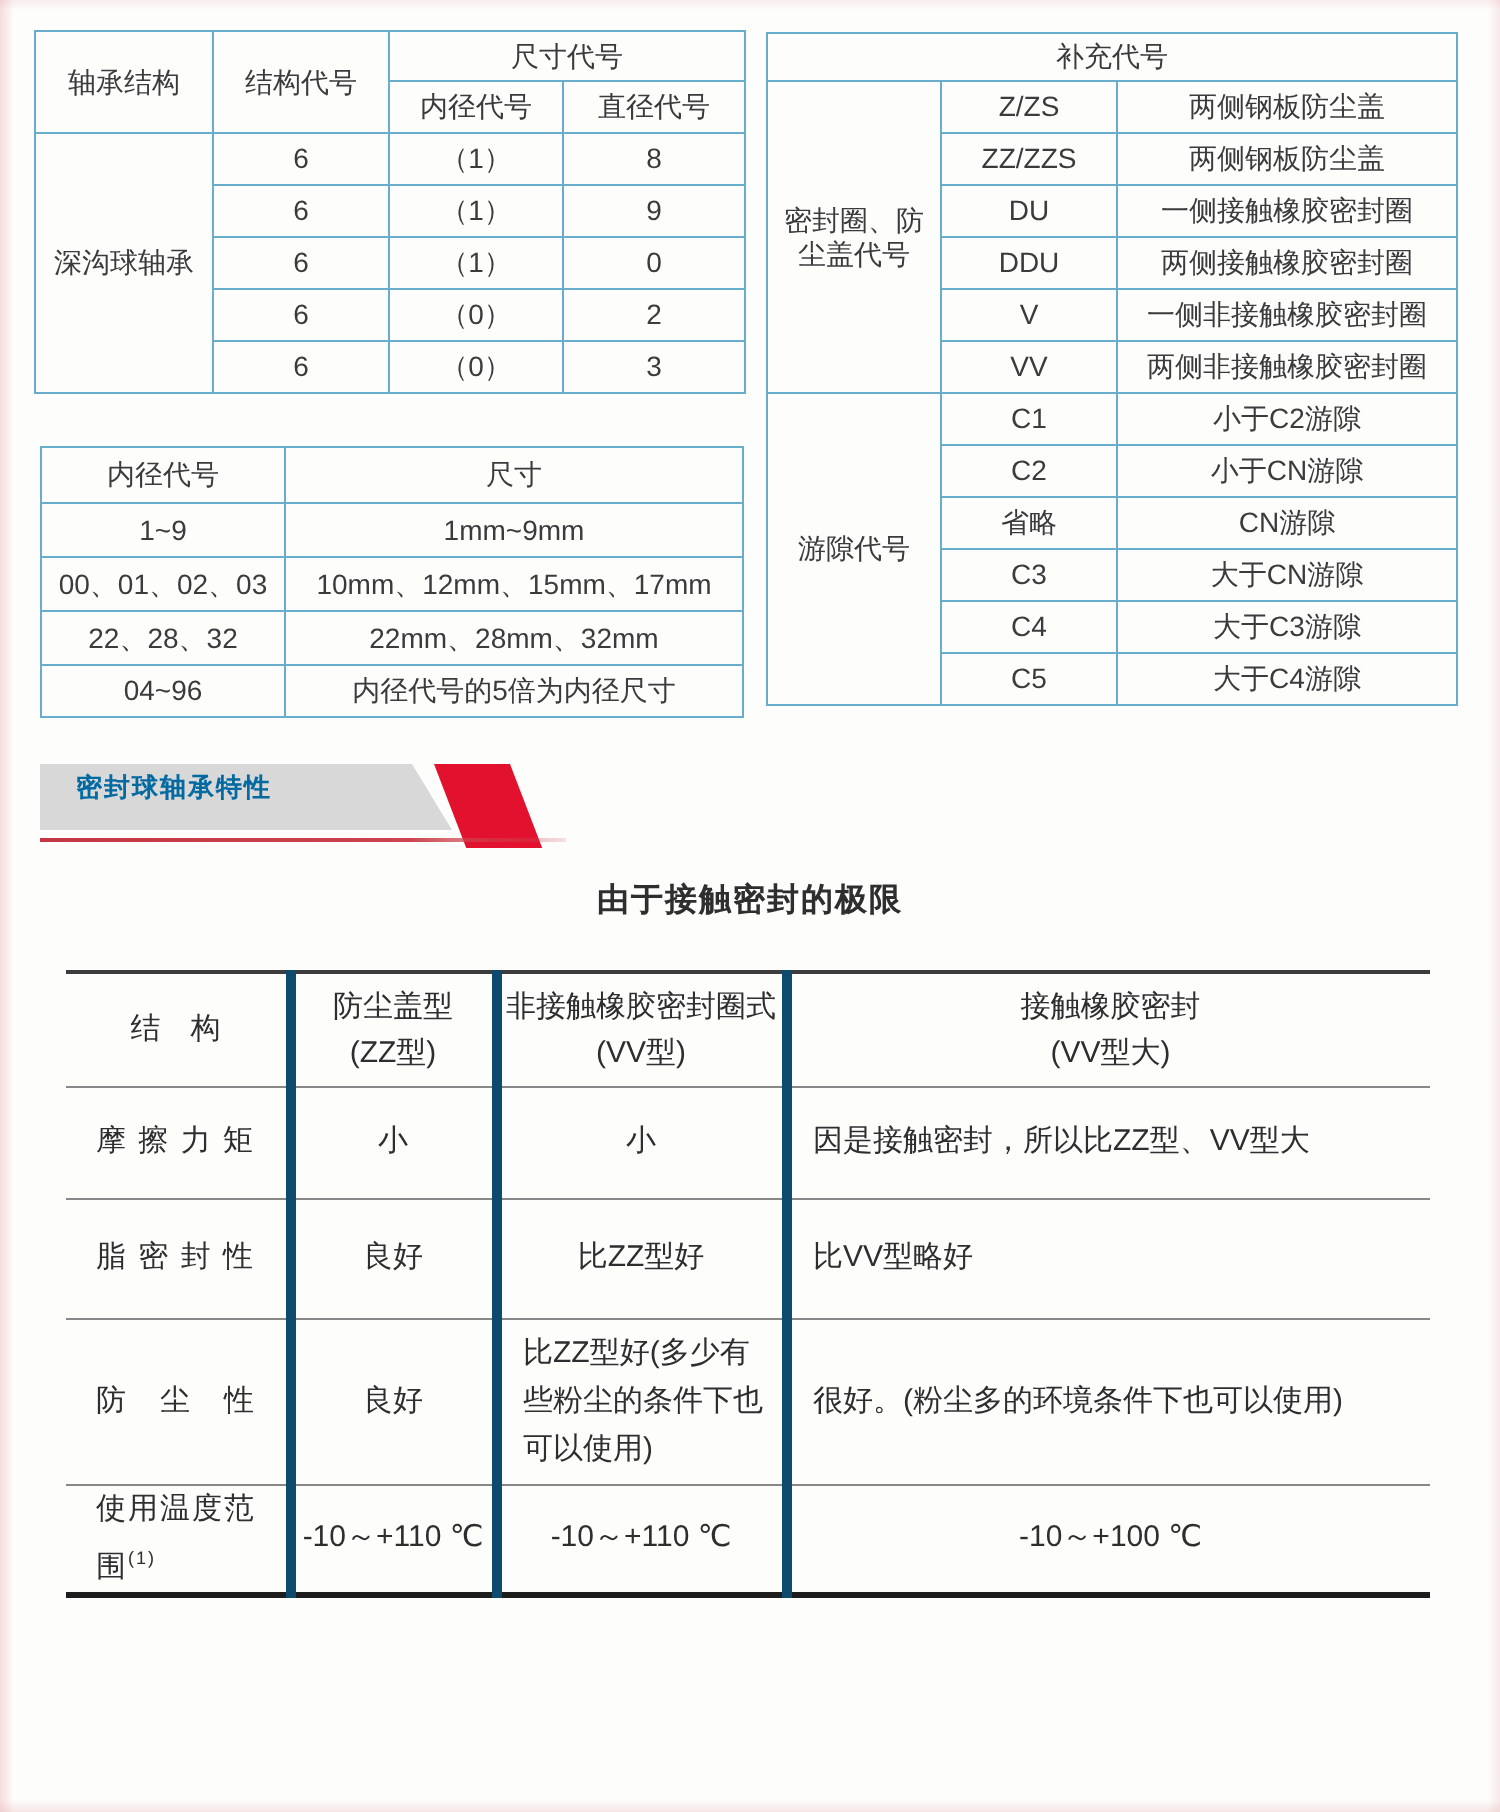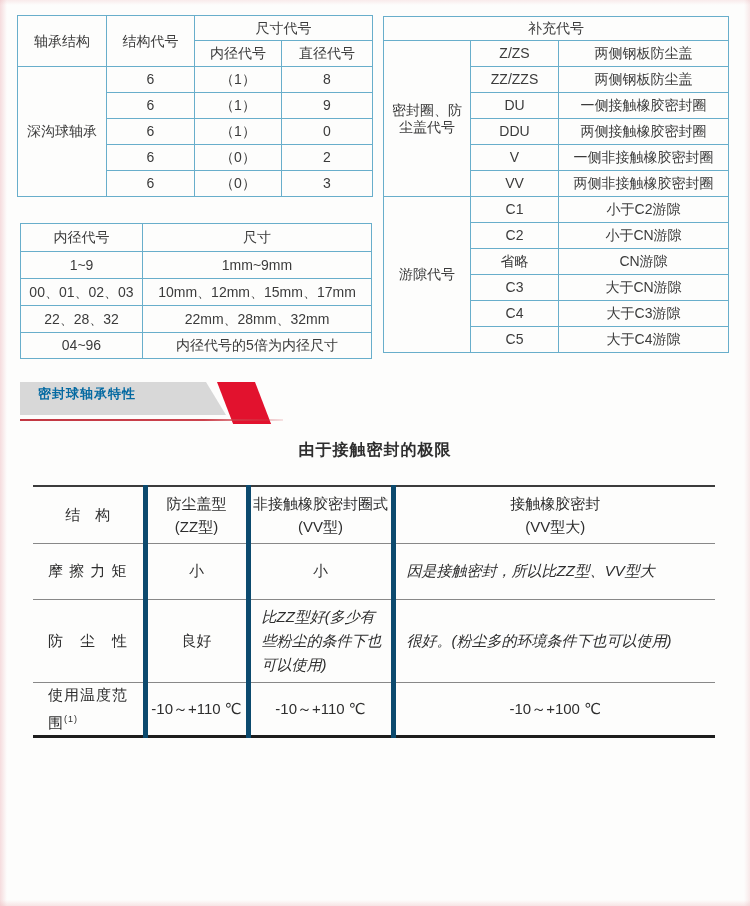--- a/index.html
+++ b/index.html
@@ -36,21 +36,21 @@
   
   .section-title { position:absolute; left:0; top:440px; width:750px; text-align:center; font-size:16px; font-weight:bold; color:#2e2e2e; letter-spacing:1px; }
 
   .char-table { position:absolute; left:33px; top:485px; width:682px; border-collapse:collapse; table-layout:fixed;
                 color:#2e2e2e; font-size:15px; border-top:2px solid #3c3c3c; border-bottom:3px solid #1d1d1d; }
   .char-table td { border-left:5px solid #0c4a6e; vertical-align:middle; line-height:24px; }
   .char-table td:first-child { border-left:none; }
   .char-table tr + tr td { border-top:1px solid #888; }
   .char-table .lbl { text-align:left; padding-left:15px; letter-spacing:1px;margin-top:48px; }
   .char-table .c { text-align:center; }
-  .char-table .l { text-align:left; padding:5px 8px 5px 11px;font-style:italic; }
+  .char-table .l { text-align:left; padding:5px 8px 5px 11px; }
   .char-table .hdr { text-align:center; line-height:23px; font-size:15px; }
   .char-table sup { font-size:9px; }
 </style>
 </head>
 <body>
 
 <div class="page">
 
   <table class="blue-table t1">
     <colgroup>
@@ -221,20 +221,26 @@
         <div>接触橡胶密封</div>
         <div>(VV型大)</div>
       </td>
     </tr>
     <tr style="height:56px">
       <td class="lbl">摩 擦 力 矩</td>
       <td class="c">小</td>
       <td class="c">小</td>
       <td class="l">因是接触密封，所以比ZZ型、VV型大</td>
     </tr>
+    <tr style="height:60px">
+      <td class="lbl">脂 密 封 性</td>
+      <td class="c">良好</td>
+      <td class="c">比ZZ型好</td>
+      <td class="l">比VV型略好</td>
+    </tr>
     <tr style="height:74px">
       <td class="lbl">防　尘　性</td>
       <td class="c">良好</td>
       <td class="l">比ZZ型好(多少有些粉尘的条件下也可以使用)</td>
       <td class="l">很好。(粉尘多的环境条件下也可以使用)</td>
     </tr>
     <tr style="height:40px">
       <td class="lbl">
         <span>使用温度范围</span><sup>(1)</sup>
       </td>

